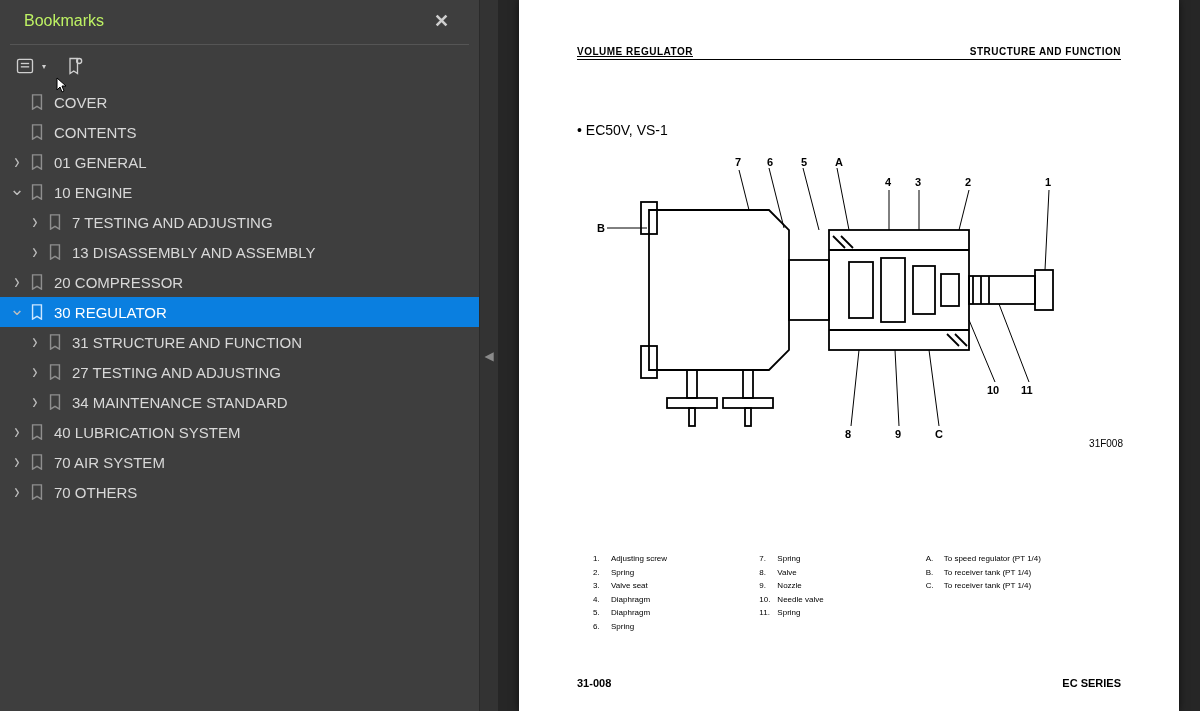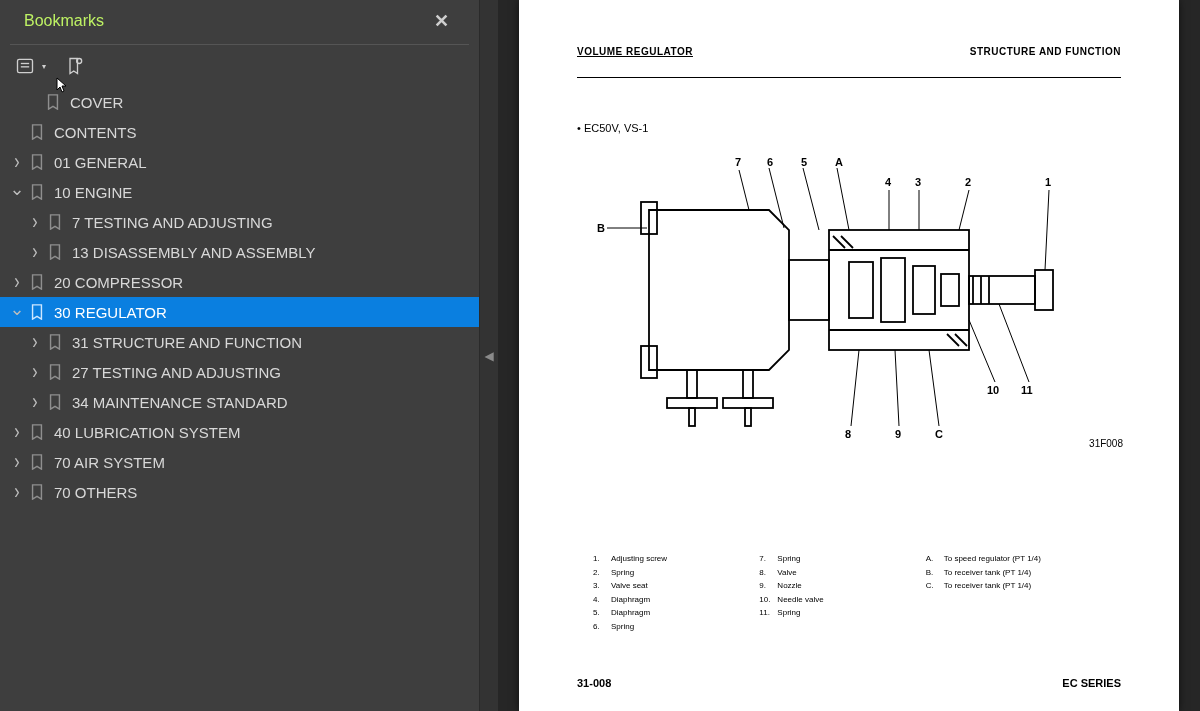--- a/index.html
+++ b/index.html
@@ -20,23 +20,23 @@
 .chev { width:22px; display:flex; justify-content:center; color:#bdbdbd; font-size:12px; }
 .chev.empty { visibility:hidden; }
 .bm-icn { width:18px; margin-right:8px; display:flex; align-items:center; justify-content:center; }
 .bm-icn svg { width:14px; height:16px; stroke:#8f8f8f; fill:none; stroke-width:1.6; }
 .row.selected .bm-icn svg { stroke:#cde7ff; }
 .lbl { flex:1; white-space:nowrap; overflow:hidden; text-overflow:ellipsis; }
 .gutter { width:18px; background:#333; display:flex; align-items:center; justify-content:center; }
 .gutter-arrow { color:#8a8a8a; font-size:12px; cursor:pointer; }
 .doc-area { flex:1; background:#262626; display:flex; justify-content:center; align-items:flex-start; overflow:hidden; }
 .page { width:660px; height:711px; background:#fff; box-shadow:0 0 8px rgba(0,0,0,0.6); position:relative; font-family:Arial,Helvetica,sans-serif; color:#000; }
-.p-head { position:absolute; top:46px; left:58px; right:58px; display:flex; justify-content:space-between; border-bottom:1.5px solid #000; font-size:10px; font-weight:bold; padding-bottom:20px; letter-spacing:0.5px; }
+.p-head { position:absolute; top:46px; left:58px; right:58px; display:flex; justify-content:space-between; border-bottom:1.5px solid #000; font-size:10px; font-weight:bold; padding-bottom:2px; letter-spacing:0.5px; }
 .p-head span:first-child { text-decoration:underline; }
-.p-model { position:absolute; top:122px; left:58px; font-size:11px; }
+.p-model { position:absolute; top:122px; left:58px; font-size:14px; }
 .p-model::before { content:"• "; }
 .diagram { position:absolute; top:150px; left:70px; right:50px; height:300px; }
 .diagram svg { width:100%; height:100%; }
 .dia-code { position:absolute; top:438px; right:56px; font-size:10px; }
 .callouts { position:absolute; top:552px; left:74px; right:50px; display:grid; grid-template-columns:1fr 1fr 1.3fr; gap:2px 10px; font-size:8px; line-height:1.7; }
 .co-col { display:flex; flex-direction:column; }
 .co-item { white-space:nowrap; }
 .co-key { display:inline-block; width:18px; }
 .p-foot { position:absolute; bottom:22px; left:58px; right:58px; display:flex; justify-content:space-between; font-size:11px; font-weight:bold; }
 </style>
@@ -63,21 +63,21 @@
         <svg viewBox="0 0 24 24">
             <path d="M6 3h9v18l-4.5-3L6 21z"></path>
             <circle cx="17" cy="6" r="3"></circle>
           </svg>
       </span>
       <svg class="cursor-ptr" viewBox="0 0 12 18">
           <path d="M1 1 L1 13 L4 10 L6 15 L8 14 L6 9 L10 9 Z" fill="#fff" stroke="#000" stroke-width="1"></path>
         </svg>
     </div>
     <div class="tree" id="tree">
-        <div class="row" style="padding-left: 6px; margin-left: 16px;">
+        <div class="row" style="padding-left: 6px;">
           <span class="chev empty">•</span>
           <span class="bm-icn">
             <svg viewBox="0 0 14 18">
               <path d="M2 1h10v16l-5-3-5 3z"></path>
             </svg>
           </span>
           <span class="lbl">COVER</span>
         </div>
         <div class="row" style="padding-left: 6px;">
           <span class="chev empty">•</span>

